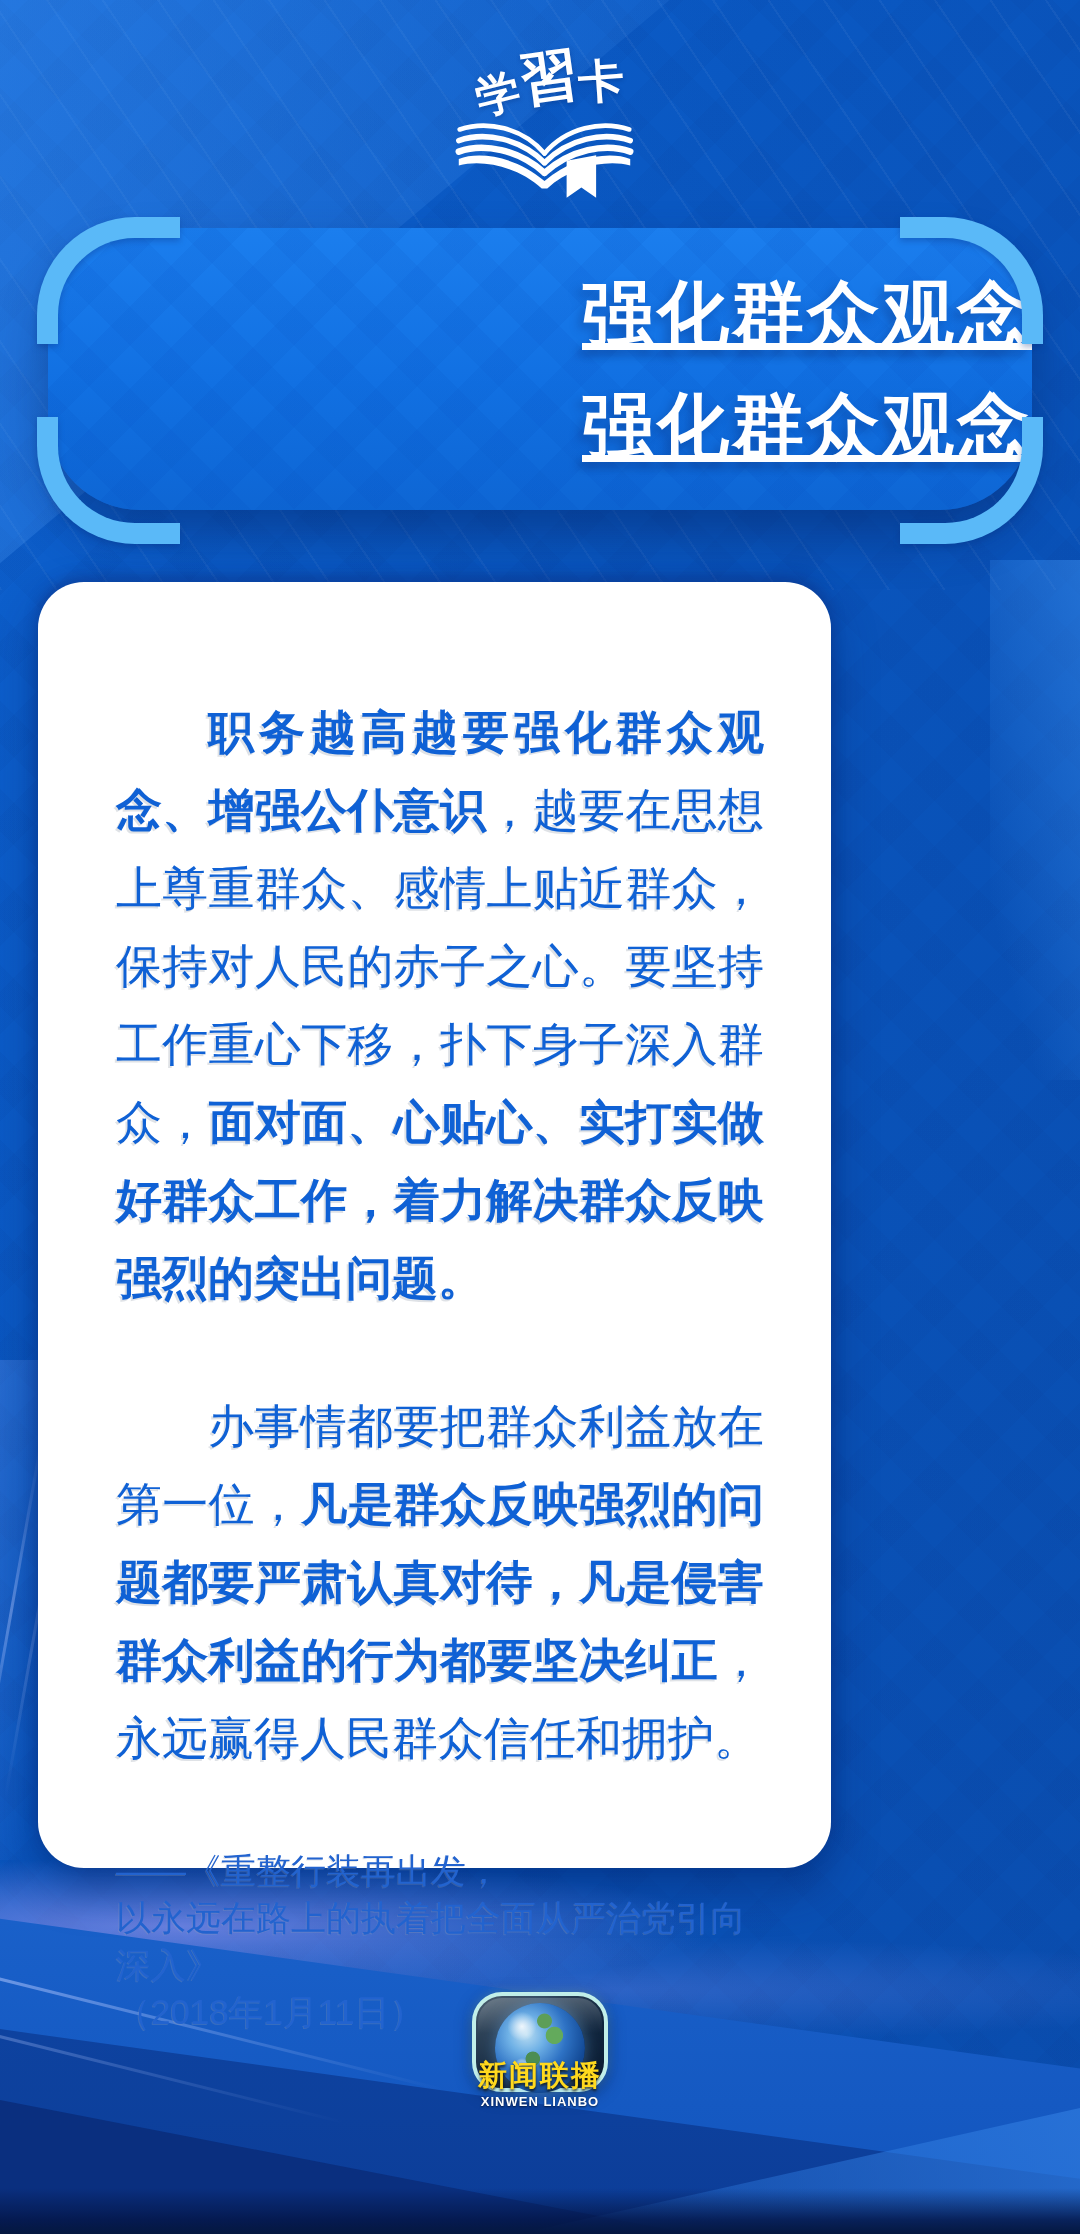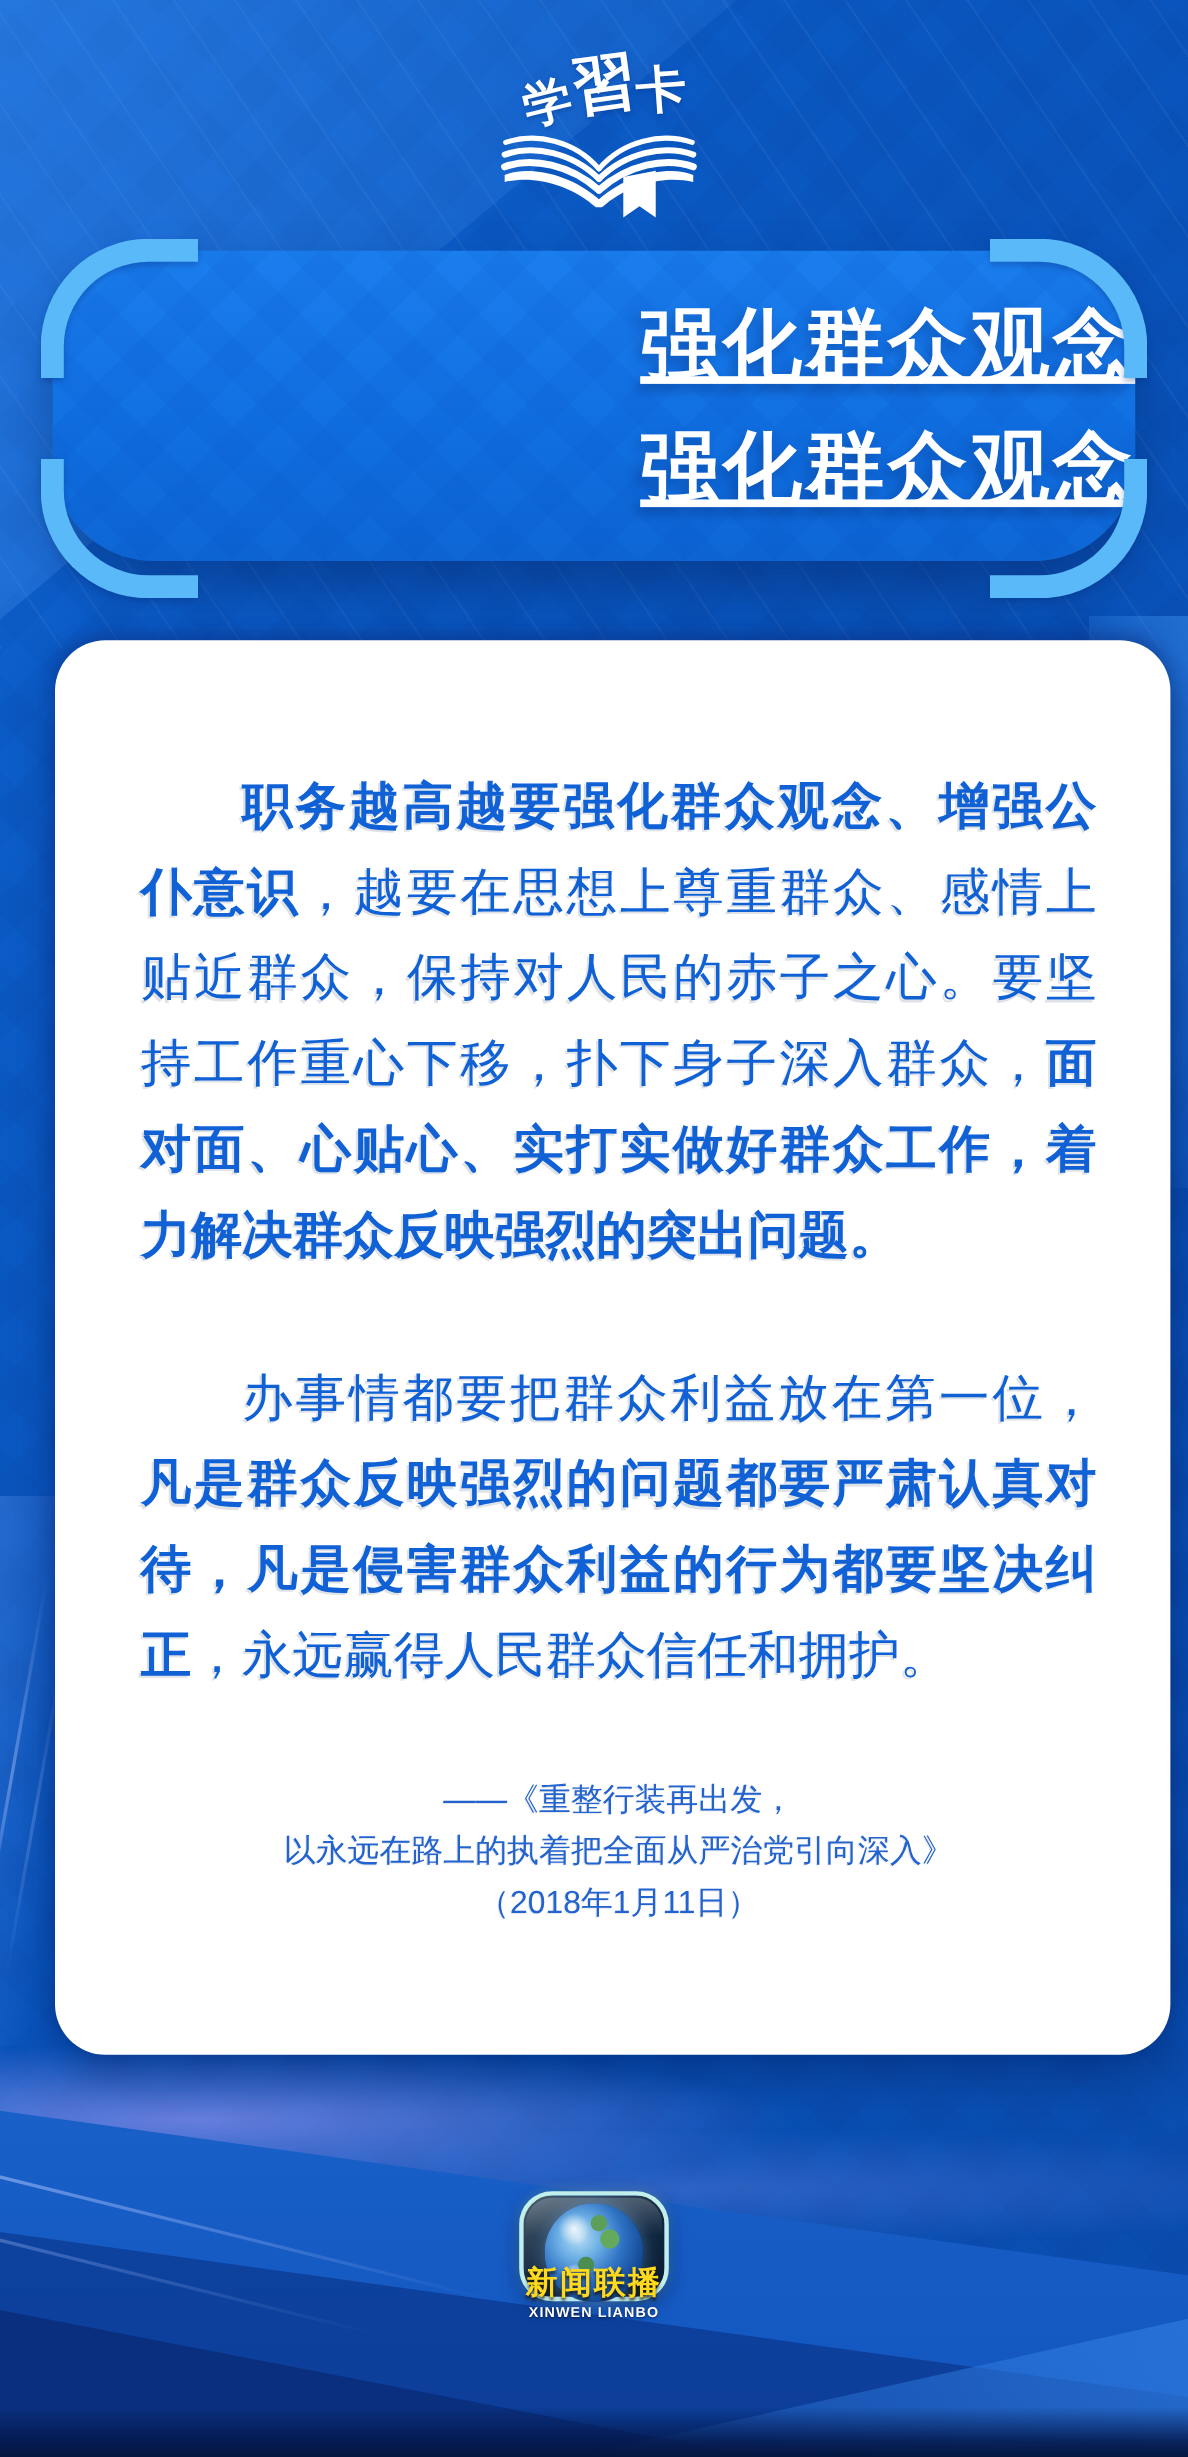--- a/index.html
+++ b/index.html
@@ -66,29 +66,29 @@
       repeating-linear-gradient(-45deg, rgba(6,70,180,.08) 0 28px, transparent 28px 58px);}
   .banner-title{position:relative;margin-top:30px;text-align:right;
     font-size:72px;line-height:112px;font-weight:900;color:#ffffff;letter-spacing:3px;
     text-shadow:-5px 6px 10px rgba(8,45,120,.35);text-decoration:underline;}
   .br{position:absolute;width:122px;height:106px;border:0 solid #5ab9f8;filter:drop-shadow(0 3px 3px rgba(10,50,130,.35));}
   .br.tl{left:37px;top:217px;border-top-width:21px;border-left-width:21px;border-top-left-radius:98px;}
   .br.bl{left:37px;top:417px;border-bottom-width:21px;border-left-width:21px;border-bottom-left-radius:98px;}
   .br.tr{right:37px;top:217px;border-top-width:21px;border-right-width:21px;border-top-right-radius:98px;}
   .br.brc{right:37px;top:417px;border-bottom-width:21px;border-right-width:21px;border-bottom-right-radius:98px;}
   
-  .card{position:absolute;left:50px;top:582px;width:1014px;height:1286px;background:#ffffff;
+  .card{position:absolute;left:38px;top:582px;width:793px;height:1286px;background:#ffffff;
     border-radius:46px;box-sizing:border-box;padding:111px 67px 0 78px;
     box-shadow:0 -6px 14px rgba(15,35,110,.35), 0 20px 45px rgba(3,32,100,.45);}
   .card-text{font-size:46px;line-height:78px;color:#0f61d5;text-align:justify;
     word-break:break-all;letter-spacing:0;
     text-shadow:-2px 2px 0 rgba(140,150,165,.28);}
   .card-text p{margin:0 0 70px 0;text-indent:92px;}
   .card-text .bd{font-weight:900;}
-  .attribution{margin-top:0;font-size:29px;line-height:47px;color:#2263cf;text-align:center;
+  .attribution{margin-top:0;font-size:35px;line-height:47px;color:#2263cf;text-align:left;
     text-shadow:-1px 1px 0 rgba(150,160,175,.25);}
   
   .badge{position:absolute;left:50%;top:1992px;transform:translateX(-50%);
     width:136px;height:100px;border-radius:30px;box-sizing:border-box;
     background:linear-gradient(150deg,#4d6071 0%,#2c4055 26%,#11263e 58%,#0a1a30 100%);
     border:4px solid #c2efe9;
     box-shadow:0 4px 16px rgba(2,18,55,.55), 0 0 10px rgba(160,230,230,.35);}
   .badge .gloss{position:absolute;inset:2px;border-radius:24px;
     background:linear-gradient(180deg, rgba(255,255,255,.20), rgba(255,255,255,0) 40%);}
   .globe{position:absolute;left:50%;top:7px;transform:translateX(-50%);width:90px;height:90px;border-radius:50%;

